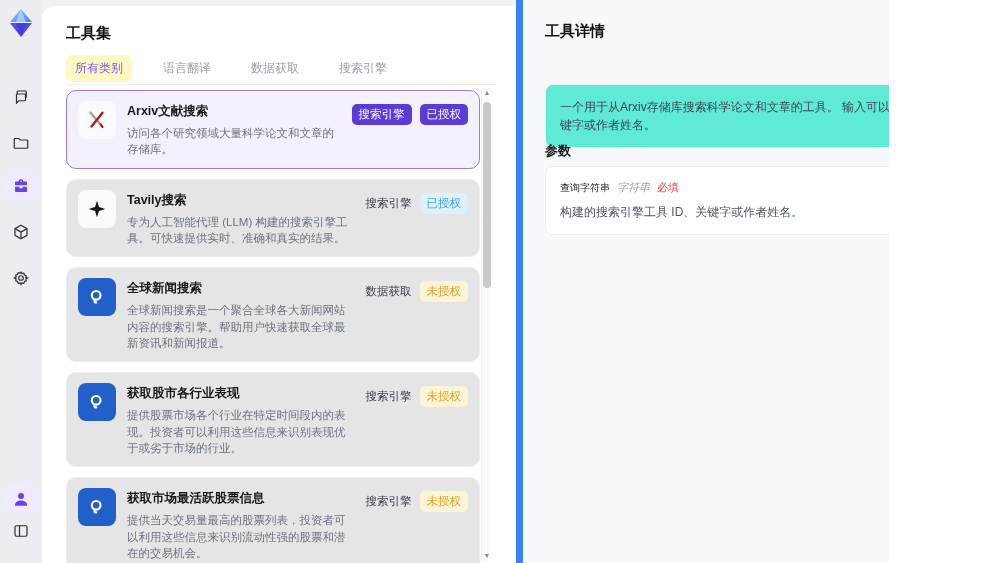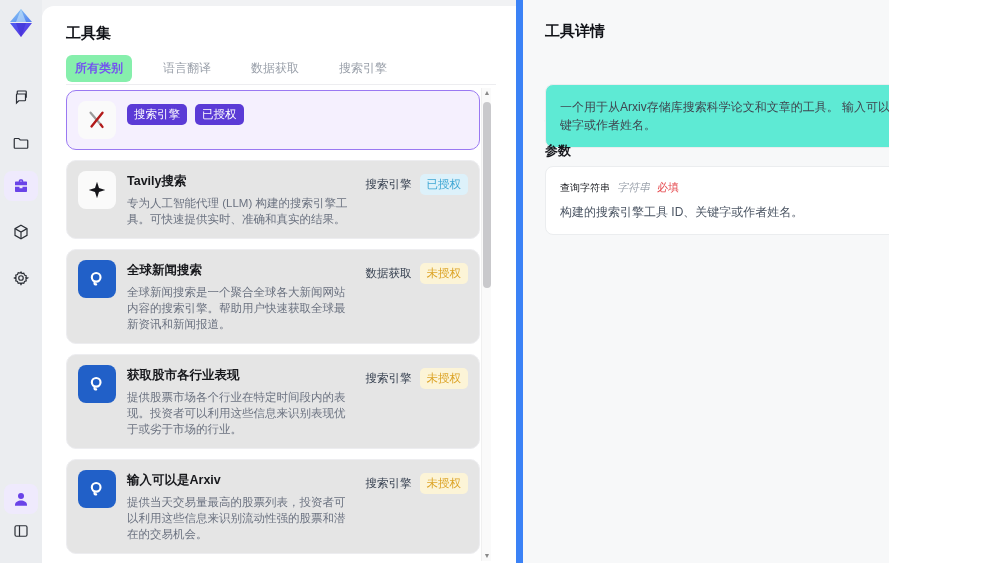--- a/index.html
+++ b/index.html
@@ -14,21 +14,21 @@
   .rail-btn.active { background:#efeafd; }
   .rail-btn.active svg { stroke:#6a43e8; fill:#6a43e8; }
   .rail-btn.user svg { stroke:#6a43e8; fill:#6a43e8; }
   .rail-btn.user { background:#efeafd; }
 
   
   .main { position:absolute; left:42px; top:6px; width:474px; height:557px; background:#ffffff; border-top-left-radius:12px; }
   .toolset-title { position:absolute; left:24px; top:18px; font-size:15px; font-weight:bold; color:#111318; }
   .tabs { position:absolute; left:24px; top:49px; display:flex; align-items:center; gap:22px; }
   .tab { font-size:12px; color:#9aa0aa; padding:5px 9px; border-radius:6px; cursor:pointer; white-space:nowrap; }
-  .tab.active { background:#86efac; color:#7453f0; font-weight:bold; }
+  .tab.active { background:#fef9c3; color:#7453f0; font-weight:normal; }
   .tabs-divider { position:absolute; left:24px; right:20px; top:78px; height:1px; background:#ededf0; }
 
   .tool-list { position:absolute; left:24px; top:84px; width:414px; height:473px; overflow:hidden; }
   .tool-card { position:relative; display:flex; gap:11px; padding:10px 11px; border:1px solid #ededf0; border-radius:10px; background:#e5e5e5; margin-bottom:10px; cursor:pointer; }
   .tool-card.selected { background:#f5f0fe; border:1.5px solid #9a79f2; }
   .icon-box { flex:0 0 38px; width:38px; height:38px; border-radius:8px; background:#fafafa; display:flex; align-items:center; justify-content:center; overflow:hidden; }
   .icon-box.blue { background:#2160c8; }
   .tool-text { flex:1 1 auto; min-width:0; padding-right:4px; }
   .tool-name { font-size:12.5px; font-weight:bold; color:#17181c; margin:2px 0 5px; }
   .tool-desc { font-size:11.5px; line-height:1.42; color:#6b7280; }
@@ -141,20 +141,24 @@
     <div class="tabs-divider"></div>
     <div class="tool-list">
   <div class="tool-card selected">
     <div class="icon-box">
             <svg width="22" height="22" viewBox="0 0 24 24">
               <path d="M5 4l11 13" stroke="#9b9b9b" stroke-width="2.4" stroke-linecap="round"></path>
               <path d="M18 4L6 19" stroke="#b31b1b" stroke-width="2.6" stroke-linecap="round"></path>
               <path d="M16 17l2 2.5" stroke="#b31b1b" stroke-width="2.6" stroke-linecap="round"></path>
             </svg>
           </div>
+    <div class="tool-text">
+      <div class="tool-name">Arxiv文献搜索</div>
+      <div class="tool-desc">访问各个研究领域大量科学论文和文章的存储库。</div>
+    </div>
     <div class="tool-meta">
       <span class="cat-label">搜索引擎</span>
       <span class="badge solid">已授权</span>
     </div>
   </div>
 
   <div class="tool-card">
     <div class="icon-box">
             <svg width="20" height="20" viewBox="0 0 24 24" fill="#15151a">
               <path d="M12 2l2.4 7.6L22 12l-7.6 2.4L12 22l-2.4-7.6L2 12l7.6-2.4z"></path>
@@ -205,21 +209,21 @@
   </div>
 
   <div class="tool-card">
     <div class="icon-box blue">
             <svg width="20" height="20" viewBox="0 0 24 24" fill="none" stroke="#ffffff" stroke-width="2.6">
               <circle cx="11" cy="10" r="5.2"></circle>
               <path d="M11 18.5c-1.5 0-2-.8-2-1.8" stroke-linecap="round"></path>
             </svg>
           </div>
     <div class="tool-text">
-      <div class="tool-name">输入可以是Arxiv</div>
+      <div class="tool-name">获取市场最活跃股票信息</div>
       <div class="tool-desc">提供当天交易量最高的股票列表，投资者可以利用这些信息来识别流动性强的股票和潜在的交易机会。</div>
     </div>
     <div class="tool-meta">
       <span class="cat-label">搜索引擎</span>
       <span class="badge unauth">未授权</span>
     </div>
   </div>
 
 </div>
     <div class="scrollbar">

